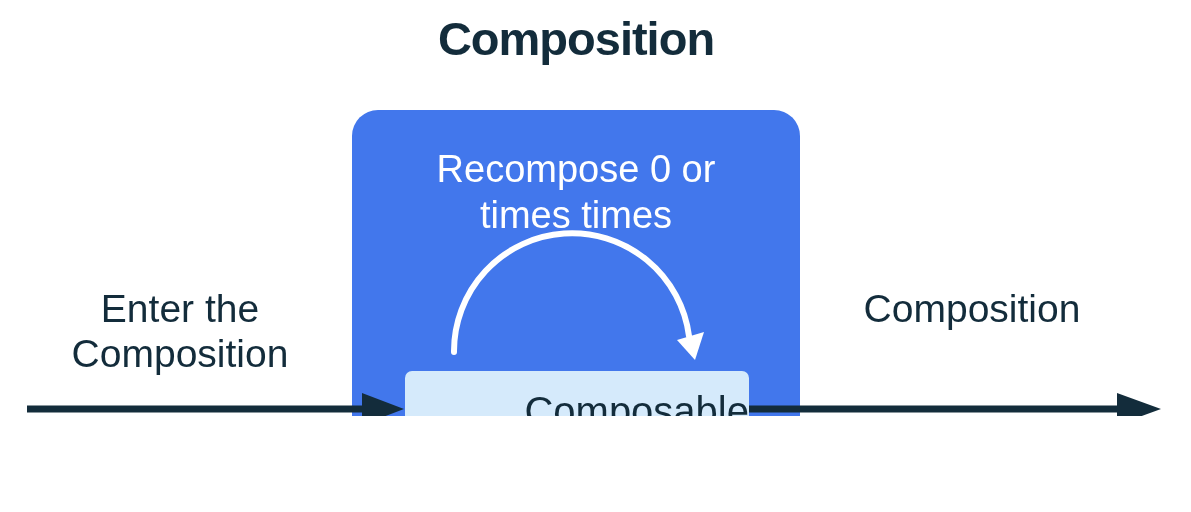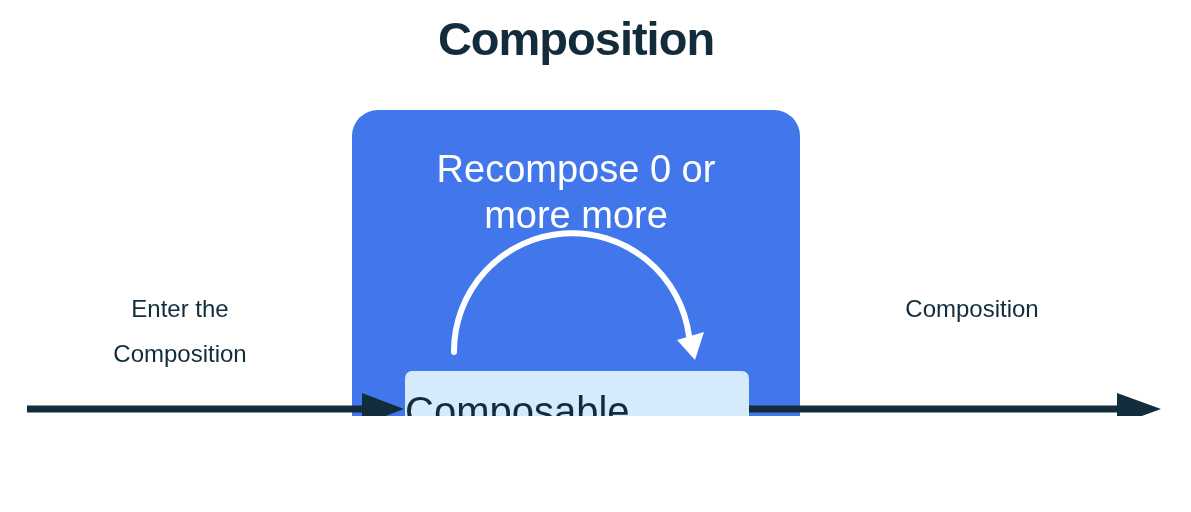--- a/index.html
+++ b/index.html
@@ -45,31 +45,31 @@
   .composable-box {
     position: absolute;
     left: 405px;
     top: 371px;
     width: 344px;
     height: 80px;
     background: var(--light_blue, #D5EAFB);
     border-radius: 7px;
     display: flex;
     align-items: center;
-    justify-content: flex-start;
+    justify-content: flex-end;
     font-size: 40px;
     color: var(--dark, #132C3B);
     z-index: 2;
   }
   .side-label {
     position: absolute;
     top: 286px;
     width: 300px;
     text-align: center;
-    font-size: 24px;
+    font-size: 39px;
     line-height: 45px;
     color: var(--dark, #132C3B);
     z-index: 1;
   }
   .side-label span { display: block; }
   .side-label.enter { left: 30px; }
   .side-label.leave { left: 822px; }
   .arrows {
     position: absolute;
     left: 0; top: 0;
@@ -86,21 +86,21 @@
 </head>
 <body>
 
 <div class="stage">
 
   <h1 class="title">Composition</h1>
 
   <div class="blue-box">
     <div class="recompose">
       <span>Recompose 0 or</span>
-      <span>more more</span>
+      <span>times times</span>
     </div>
   </div>
 
   <div class="composable-box">
     <span>Composable</span>
   </div>
 
   <div class="side-label enter">
     <span>Enter the</span>
     <span>Composition</span>

